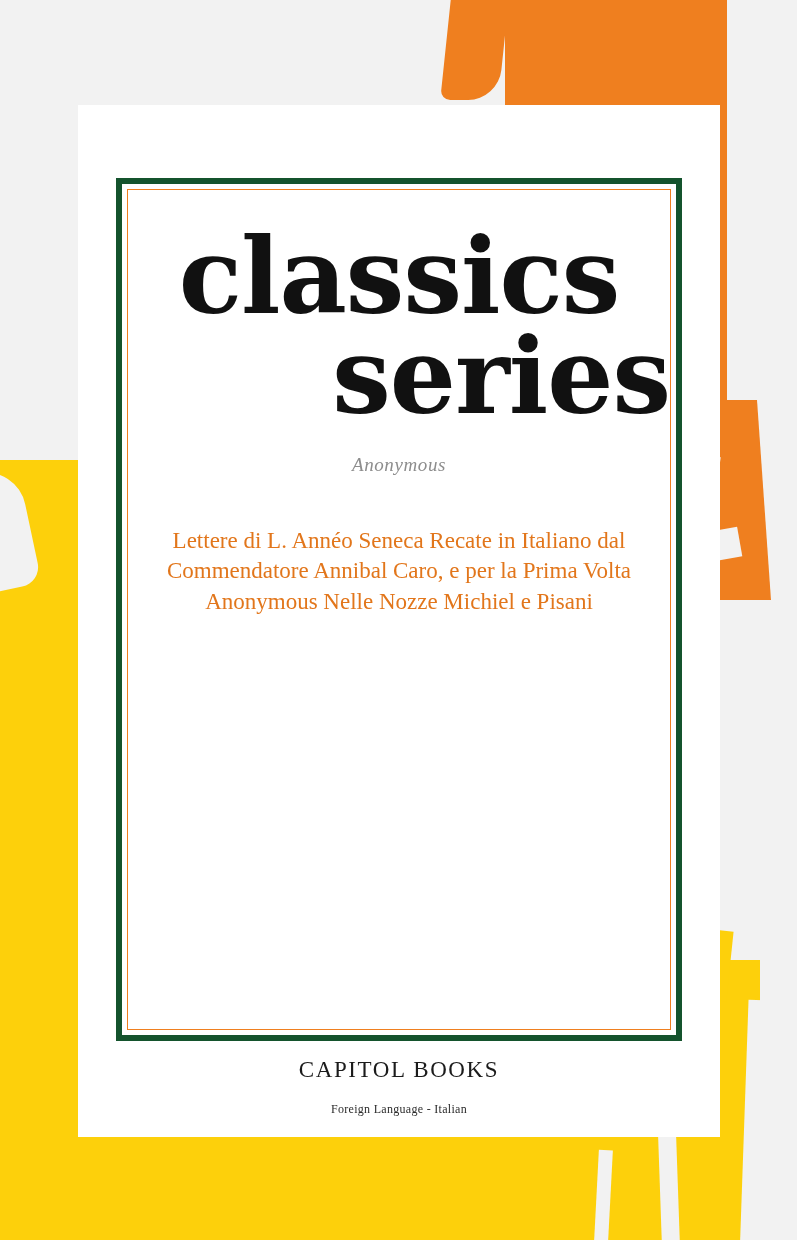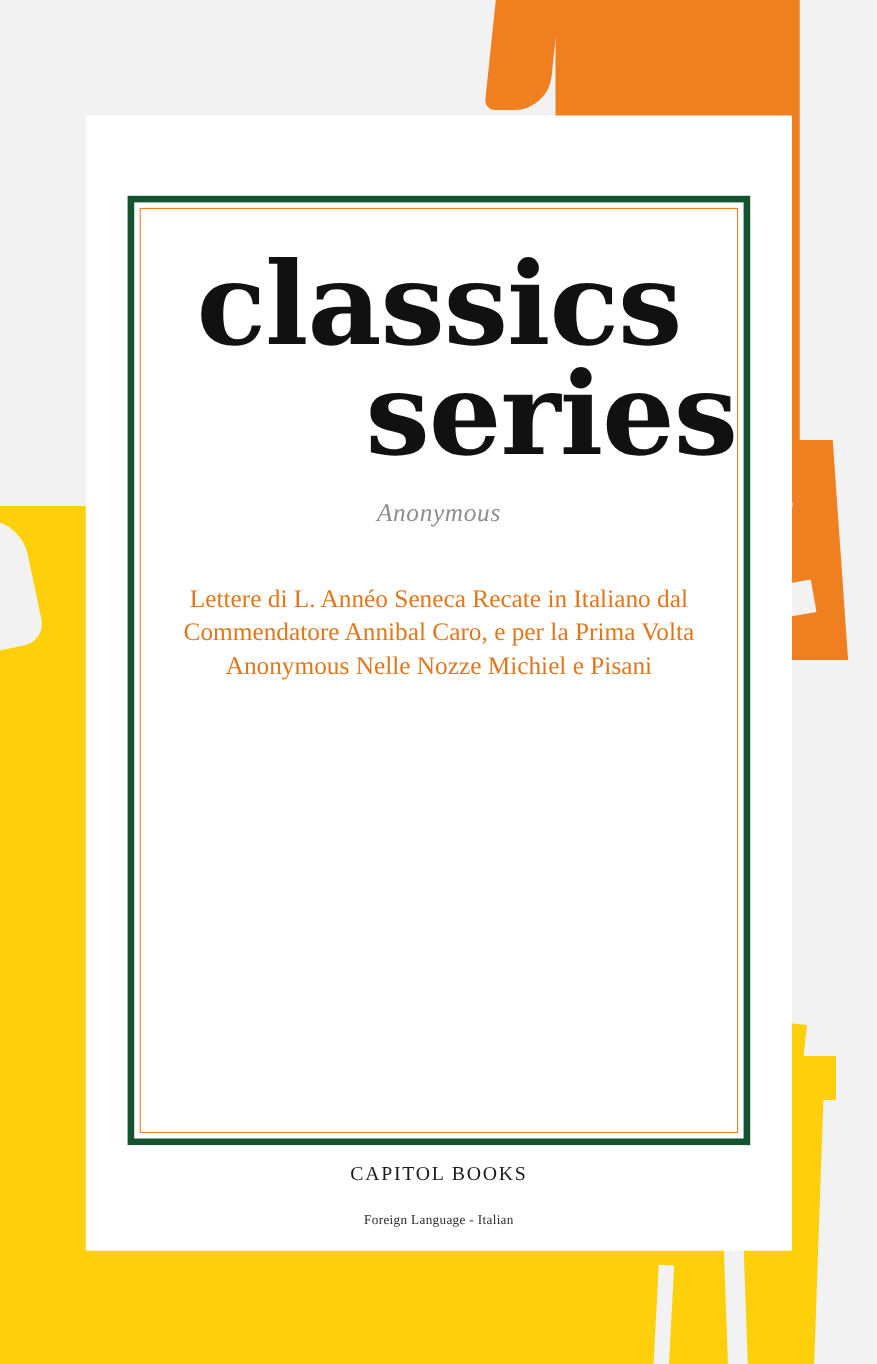--- a/index.html
+++ b/index.html
@@ -158,42 +158,42 @@
   .series-title .line2 {
     display: block;
     margin-top: -2px;
     text-align: right;
   }
 
   .author {
     margin-top: 26px;
     font-family: "Liberation Serif", serif;
     font-style: italic;
-    font-size: 23px;
+    font-size: 19px;
     color: #8d8d8d;
     letter-spacing: 0.6px;
   }
 
   .book-title {
     margin: 50px auto 0;
     width: 500px;
     font-family: "Liberation Serif", serif;
     font-size: 23px;
     line-height: 1.32;
     color: #e2761b;
   }
 
   .publisher {
     position: absolute;
     left: 0;
     right: 0;
     top: 952px;
     text-align: center;
     font-family: "Liberation Serif", serif;
-    font-size: 18px;
+    font-size: 23px;
     letter-spacing: 1.6px;
     color: #1b1b1b;
   }
   .imprint {
     position: absolute;
     left: 0;
     right: 0;
     top: 997px;
     text-align: center;
     font-family: "Liberation Serif", serif;

